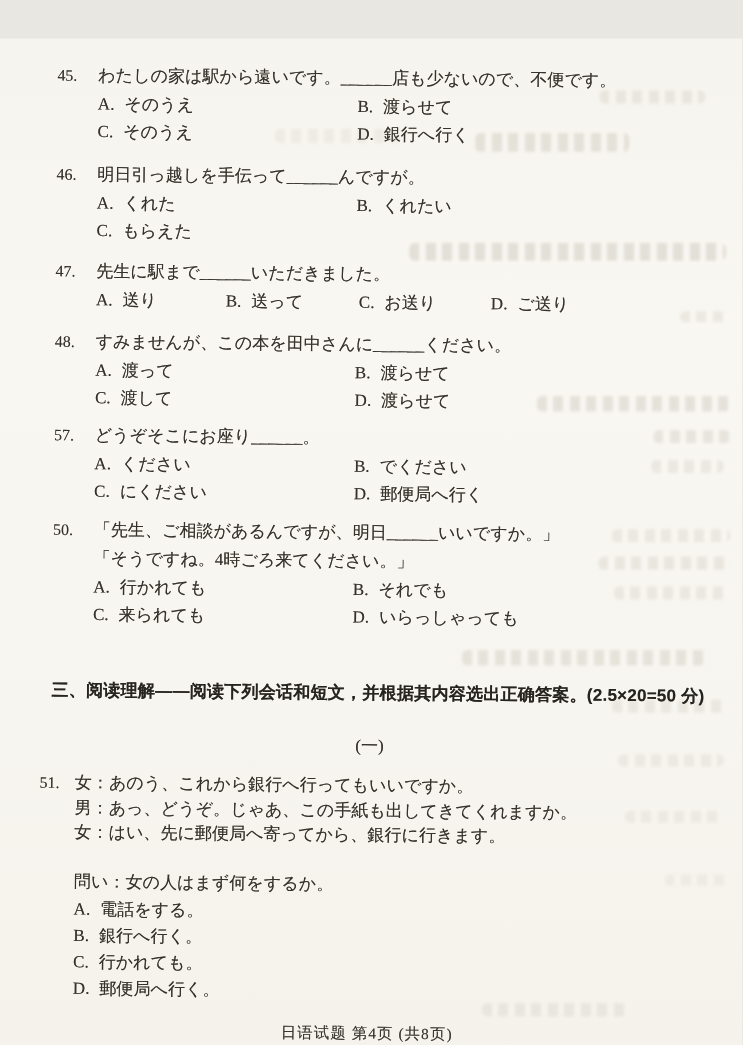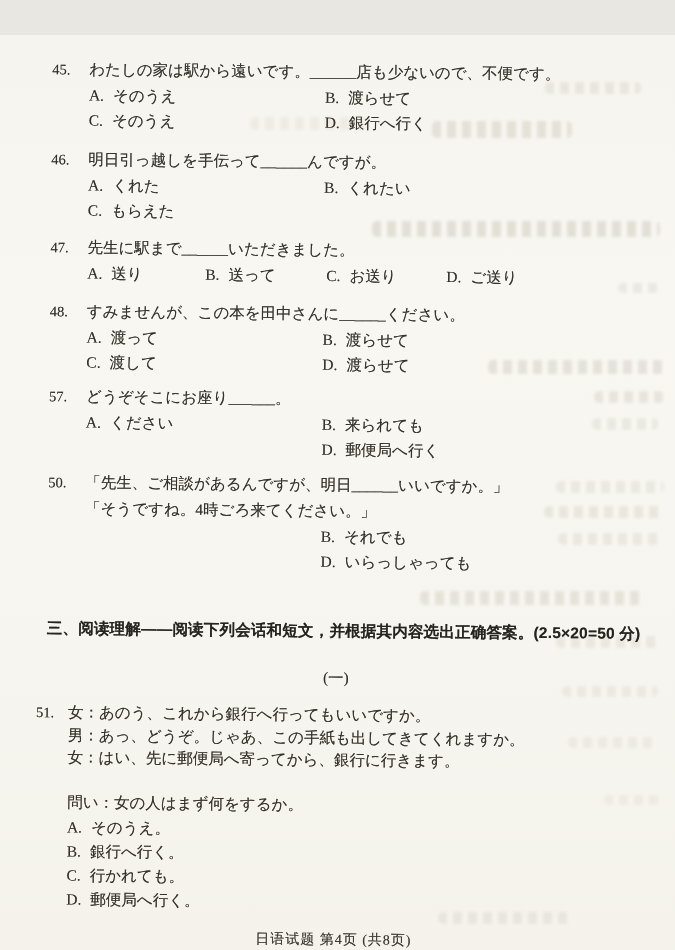--- a/index.html
+++ b/index.html
@@ -135,38 +135,41 @@
         <span class="opt pB"><span class="ol">D.</span><span>渡らせて</span></span>
       </div>
     </section>
 
     <section class="q" style="top:351px">
       <div class="qline">
         <span class="qnum">57.</span><span>どうぞそこにお座り______。</span>
       </div>
       <div class="orow">
         <span class="opt pA"><span class="ol">A.</span><span>ください</span></span>
-        <span class="opt pB"><span class="ol">B.</span><span>来られても</span></span>
-      </div>
-      <div class="orow">
+        <span class="opt pB"><span class="ol">B.</span><span>でください</span></span>
+      </div>
+      <div class="orow">
+        <span class="opt pA"><span class="ol">C.</span><span>にください</span></span>
         <span class="opt pB"><span class="ol">D.</span><span>郵便局へ行く</span></span>
       </div>
     </section>
 
     <section class="q" style="top:437px">
       <div class="qline">
         <span class="qnum">50.</span><span>「先生、ご相談があるんですが、明日______いいですか。」</span>
       </div>
       <div class="qline indent">
         <span>「そうですね。4時ごろ来てください。」</span>
       </div>
       <div class="orow">
+        <span class="opt pA"><span class="ol">A.</span><span>行かれても</span></span>
         <span class="opt pB"><span class="ol">B.</span><span>それでも</span></span>
       </div>
       <div class="orow">
+        <span class="opt pA"><span class="ol">C.</span><span>来られても</span></span>
         <span class="opt pB"><span class="ol">D.</span><span>いらっしゃっても</span></span>
       </div>
     </section>
 
     <div class="sechead">三、阅读理解——阅读下列会话和短文，并根据其内容选出正确答案。(2.5×20=50 分)</div>
 
     <div class="partlabel">(一)</div>
 
     <section class="q51">
       <div class="dline">
@@ -174,21 +177,21 @@
       </div>
       <div class="dline dcont">
         <span>男：あっ、どうぞ。じゃあ、この手紙も出してきてくれますか。</span>
       </div>
       <div class="dline dcont">
         <span>女：はい、先に郵便局へ寄ってから、銀行に行きます。</span>
       </div>
       <div class="spacer"></div>
       <div class="prompt">問い：女の人はまず何をするか。</div>
       <div class="oline">
-        <span class="ol">A.</span><span>そのうえ。</span>
+        <span class="ol">A.</span><span>電話をする。</span>
       </div>
       <div class="oline">
         <span class="ol">B.</span><span>銀行へ行く。</span>
       </div>
       <div class="oline">
         <span class="ol">C.</span><span>行かれても。</span>
       </div>
       <div class="oline">
         <span class="ol">D.</span><span>郵便局へ行く。</span>
       </div>

